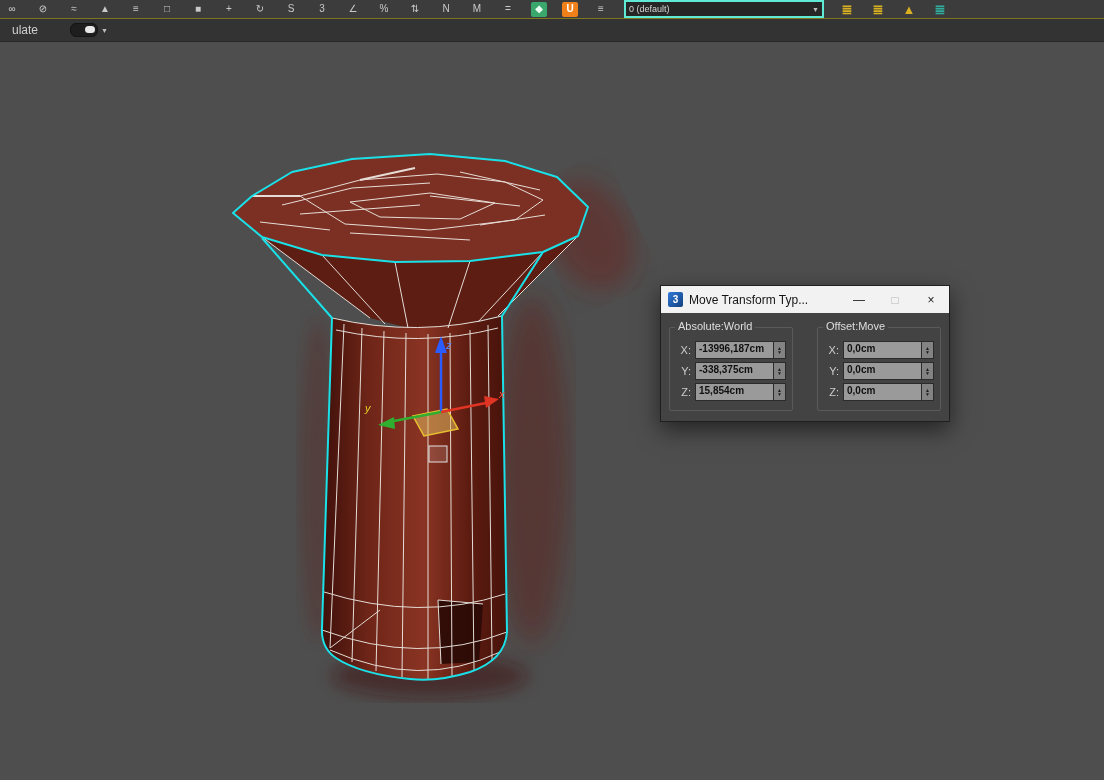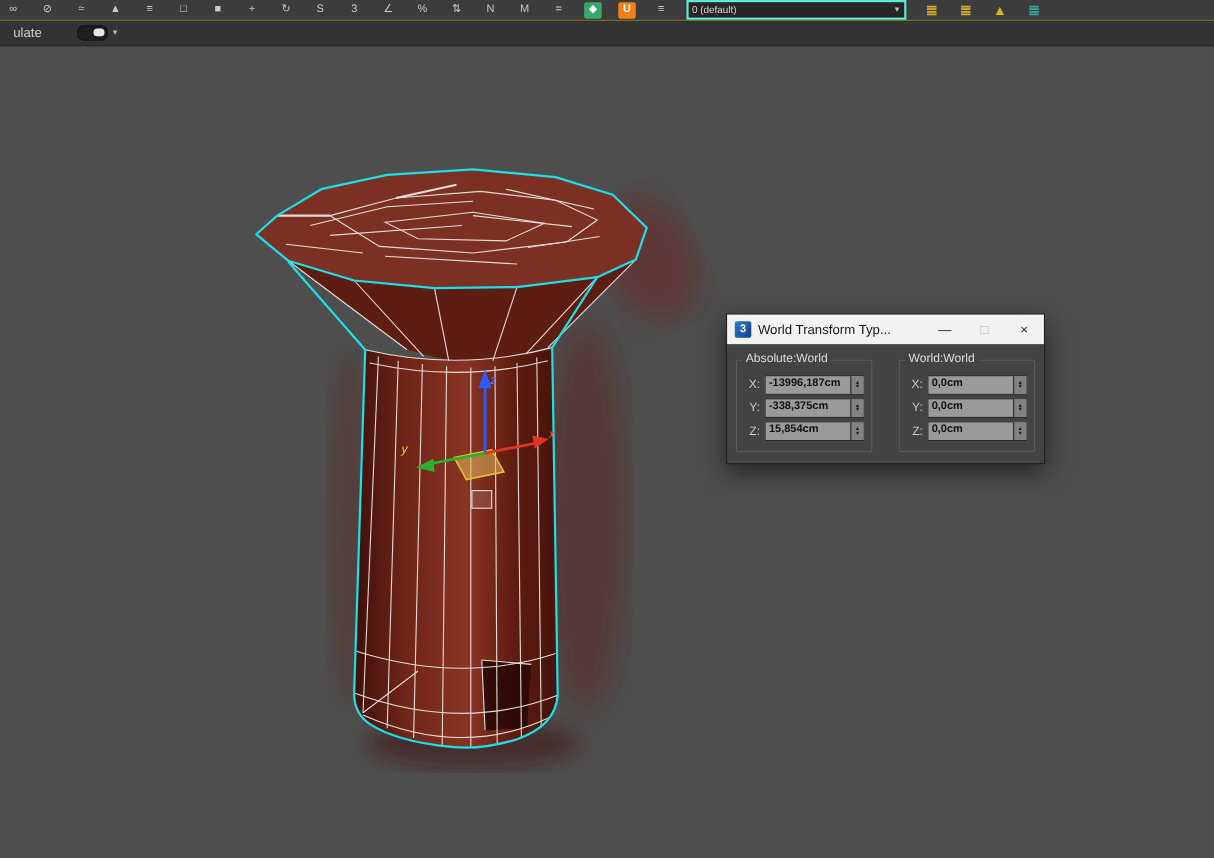--- a/index.html
+++ b/index.html
@@ -213,21 +213,21 @@
         <text x="499" y="398" font-size="11" fill="#ff5040" font-style="italic">x</text>
         <text x="365" y="412" font-size="11" fill="#e8d020" font-style="italic">y</text>
         <text x="446" y="349" font-size="11" fill="#5a86ff" font-style="italic">z</text>
       </g>
     </svg>
   </div>
 
   <div class="dialog">
     <div class="titlebar">
       <span class="title-icon">3</span>
-      <span class="title-text">World Transform Typ...</span>
+      <span class="title-text">Move Transform Typ...</span>
       <span class="win-btn">—</span>
       <span class="win-btn max">□</span>
       <span class="win-btn">×</span>
     </div>
     <div class="dlg-body">
 
       <div class="group">
         <span class="group-label">Absolute:World</span>
 
         <div class="field-row">
@@ -258,21 +258,21 @@
             <span class="spin-value">15,854cm</span>
             <span class="spinner">
               <span>▲</span>
               <span>▼</span>
             </span>
           </div>
         </div>
       </div>
 
       <div class="group">
-        <span class="group-label">World:World</span>
+        <span class="group-label">Offset:Move</span>
 
         <div class="field-row">
           <span class="axis-label">X:</span>
           <div class="spin-field">
             <span class="spin-value">0,0cm</span>
             <span class="spinner">
               <span>▲</span>
               <span>▼</span>
             </span>
           </div>

